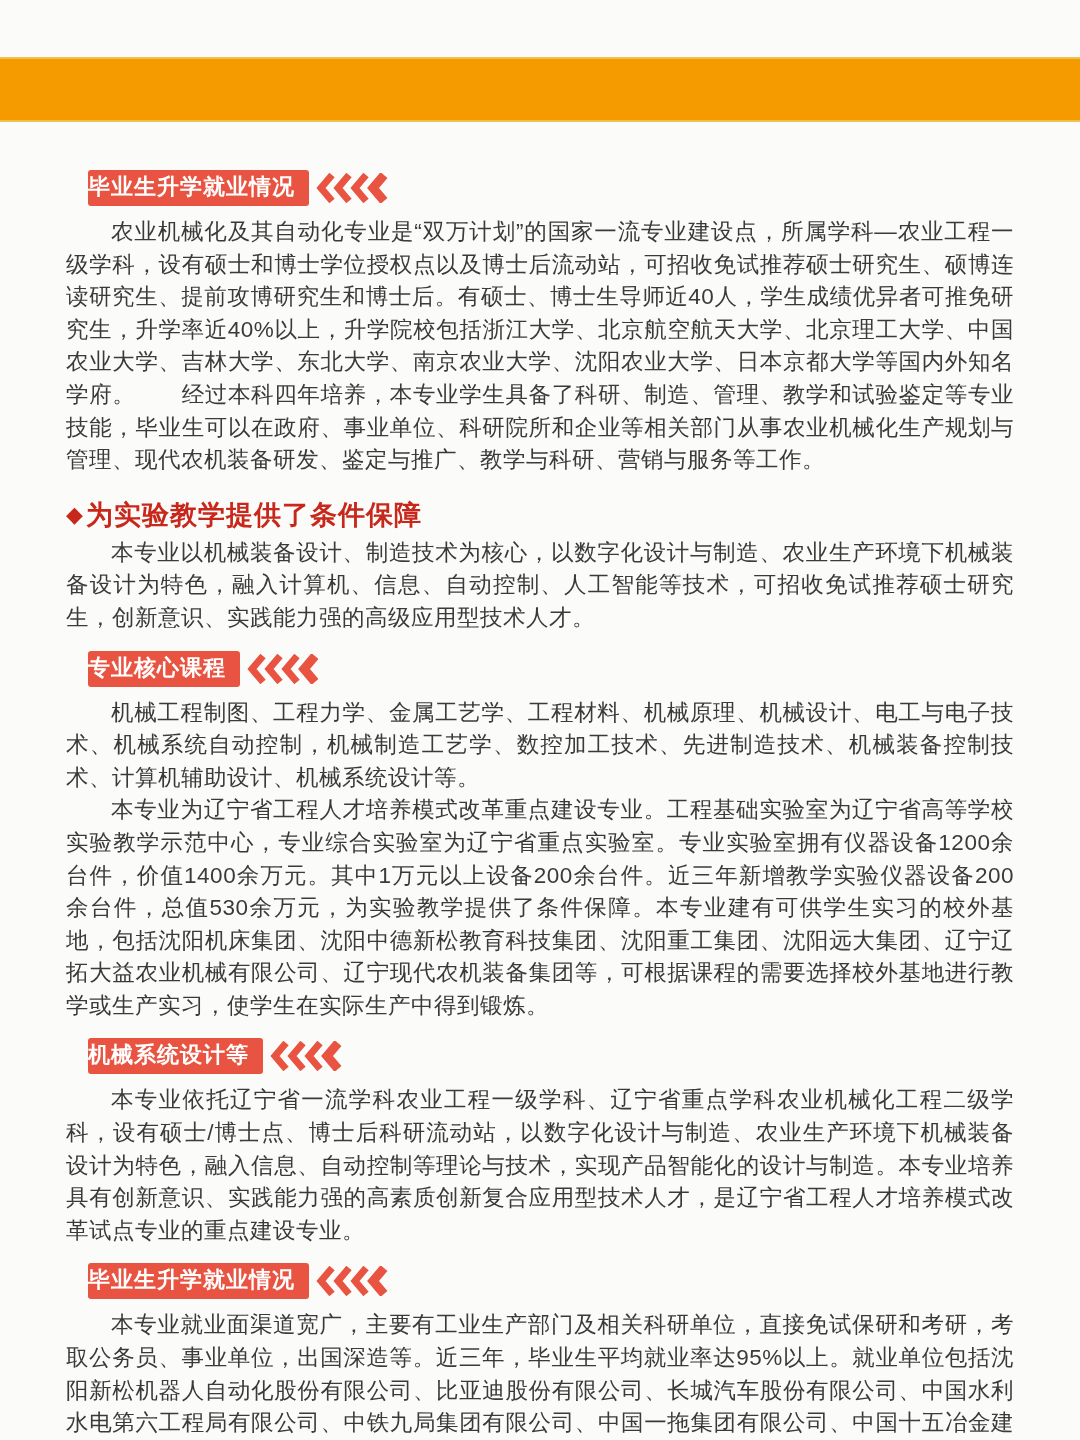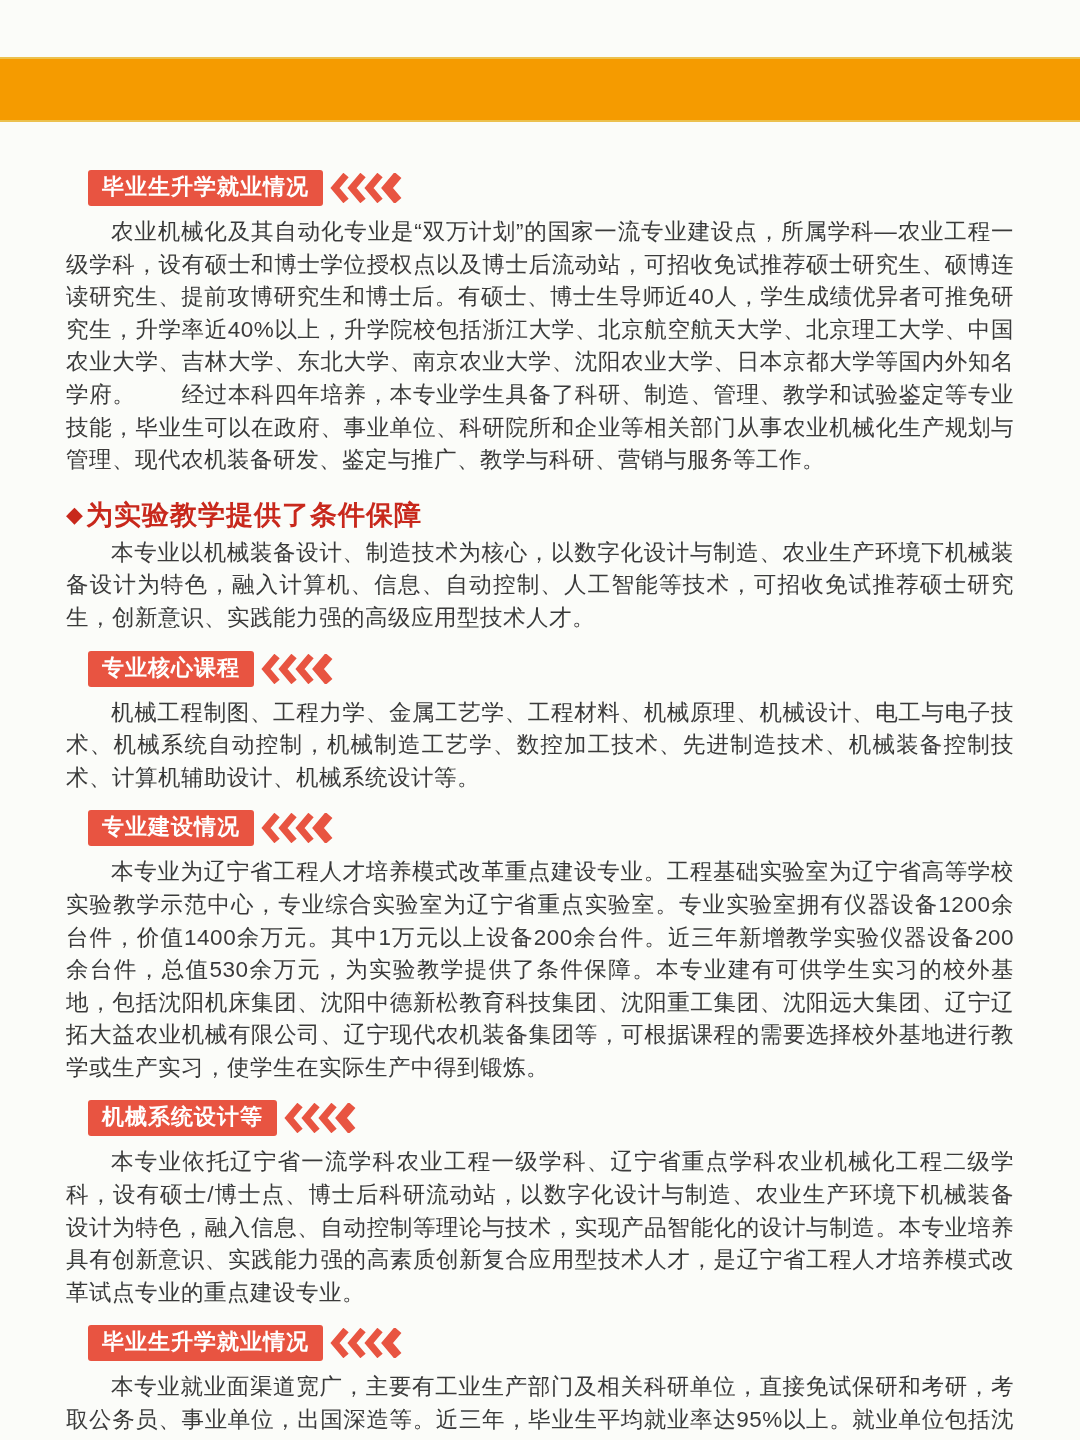--- a/index.html
+++ b/index.html
@@ -20,21 +20,21 @@
     position:absolute;top:164px;left:66px;width:948px;
   }
   .badge-row{
     display:flex;align-items:center;
     margin:16px 0 10px 22px;
   }
   .badge-row.first{margin-top:6px;}
   .badge{
     background:#e85441;color:#ffffff;
     font-size:22px;font-weight:bold;line-height:1;
-    padding:6px 14px 8px 14px;border-radius:3px;
+    padding:6px 14px 8px 0;border-radius:3px;
     letter-spacing:1px;white-space:nowrap;
   }
   .chevrons{margin-left:7px;display:flex;align-items:center;}
   .chevrons svg{display:block;}
   p.body-text{
     margin:0;
     font-size:22.5px;line-height:32.6px;
     color:#3a3a3a;font-weight:400;
     text-align:justify;text-indent:2em;
     letter-spacing:0.5px;
@@ -82,31 +82,20 @@
       <svg width="78" height="30" viewBox="0 0 78 30">
         <path d="M16 2 L5 15 L16 28" stroke="#e85441" stroke-width="7" fill="none"></path>
         <path d="M33 2 L22 15 L33 28" stroke="#e85441" stroke-width="7" fill="none"></path>
         <path d="M50 2 L39 15 L50 28" stroke="#e85441" stroke-width="7" fill="none"></path>
         <path d="M68 2 L57 15 L68 28" stroke="#e85441" stroke-width="9" fill="none"></path>
       </svg>
     </span>
   </div>
   <p class="body-text">机械工程制图、工程力学、金属工艺学、工程材料、机械原理、机械设计、电工与电子技术、机械系统自动控制，机械制造工艺学、数控加工技术、先进制造技术、机械装备控制技术、计算机辅助设计、机械系统设计等。</p>
 
-  <div class="badge-row">
-    <span class="badge">专业建设情况</span>
-    <span class="chevrons">
-      <svg width="78" height="30" viewBox="0 0 78 30">
-        <path d="M16 2 L5 15 L16 28" stroke="#e85441" stroke-width="7" fill="none"></path>
-        <path d="M33 2 L22 15 L33 28" stroke="#e85441" stroke-width="7" fill="none"></path>
-        <path d="M50 2 L39 15 L50 28" stroke="#e85441" stroke-width="7" fill="none"></path>
-        <path d="M68 2 L57 15 L68 28" stroke="#e85441" stroke-width="9" fill="none"></path>
-      </svg>
-    </span>
-  </div>
   <p class="body-text">本专业为辽宁省工程人才培养模式改革重点建设专业。工程基础实验室为辽宁省高等学校实验教学示范中心，专业综合实验室为辽宁省重点实验室。专业实验室拥有仪器设备1200余台件，价值1400余万元。其中1万元以上设备200余台件。近三年新增教学实验仪器设备200余台件，总值530余万元，为实验教学提供了条件保障。本专业建有可供学生实习的校外基地，包括沈阳机床集团、沈阳中德新松教育科技集团、沈阳重工集团、沈阳远大集团、辽宁辽拓大益农业机械有限公司、辽宁现代农机装备集团等，可根据课程的需要选择校外基地进行教学或生产实习，使学生在实际生产中得到锻炼。</p>
 
   <div class="badge-row">
     <span class="badge">机械系统设计等</span>
     <span class="chevrons">
       <svg width="78" height="30" viewBox="0 0 78 30">
         <path d="M16 2 L5 15 L16 28" stroke="#e85441" stroke-width="7" fill="none"></path>
         <path d="M33 2 L22 15 L33 28" stroke="#e85441" stroke-width="7" fill="none"></path>
         <path d="M50 2 L39 15 L50 28" stroke="#e85441" stroke-width="7" fill="none"></path>
         <path d="M68 2 L57 15 L68 28" stroke="#e85441" stroke-width="9" fill="none"></path>

